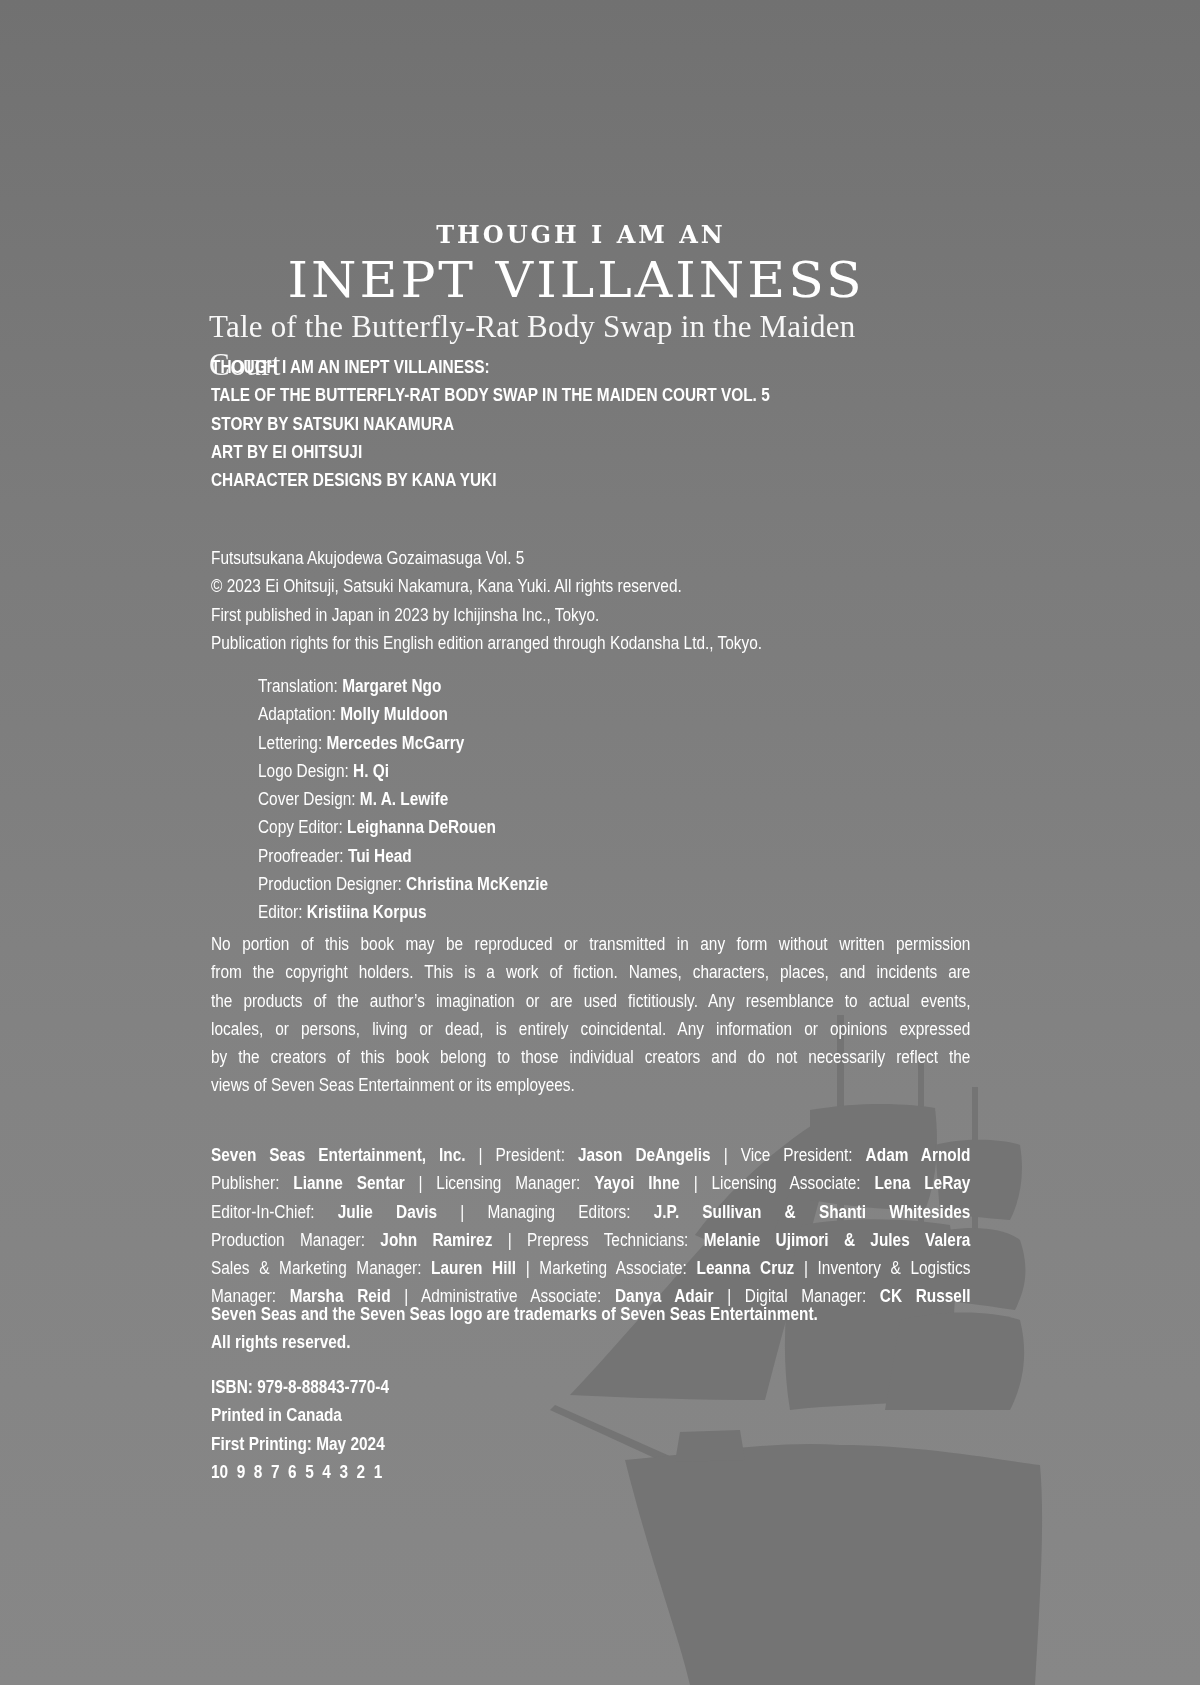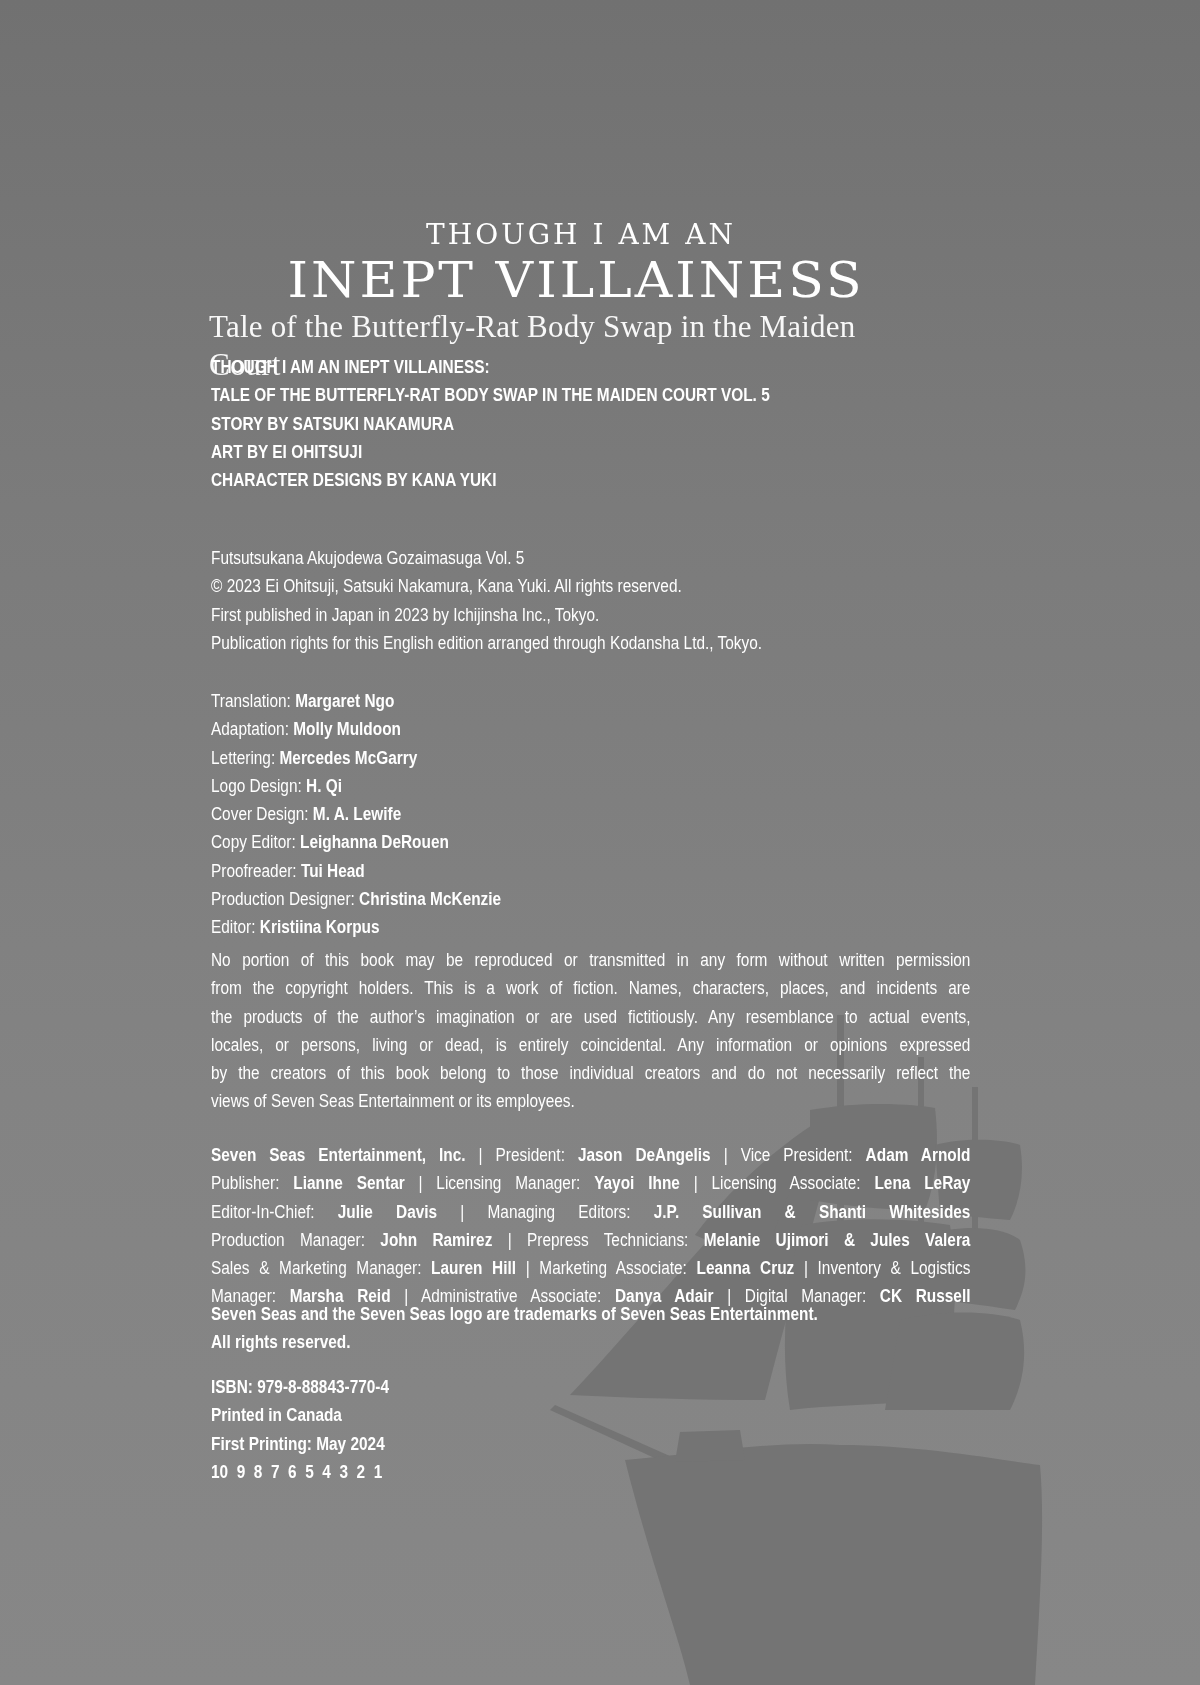--- a/index.html
+++ b/index.html
@@ -29,23 +29,23 @@
   }
   .logo {
     position: absolute;
     left: 0;
     top: 218px;
     width: 720px;
     text-align: center;
     font-family: "DejaVu Serif", "Liberation Serif", serif;
   }
   .logo-top {
-    font-size: 28px;
+    font-size: 24px;
     letter-spacing: 3px;
-    font-weight: normal;
+    font-weight: bold;
     line-height: 34px;
     margin-left: 20px;
   }
   .logo-main {
     font-size: 52px;
     letter-spacing: 3px;
     line-height: 56px;
     margin-left: 10px;
     transform: scaleY(0.92);
   }
@@ -125,33 +125,33 @@
     <div class="line bold">CHARACTER DESIGNS BY KANA YUKI</div>
   </div>
 
   <div class="block" style="top:544px;">
     <div class="line">Futsutsukana Akujodewa Gozaimasuga Vol. 5</div>
     <div class="line">© 2023 Ei Ohitsuji, Satsuki Nakamura, Kana Yuki. All rights reserved.</div>
     <div class="line">First published in Japan in 2023 by Ichijinsha Inc., Tokyo.</div>
     <div class="line">Publication rights for this English edition arranged through Kodansha Ltd., Tokyo.</div>
   </div>
 
-  <div class="block" style="top:687px;">
+  <div class="block" style="top:672px;margin-left:47px;">
     <div class="line"><span>Translation: </span><span class="b">Margaret Ngo</span></div>
     <div class="line"><span>Adaptation: </span><span class="b">Molly Muldoon</span></div>
     <div class="line"><span>Lettering: </span><span class="b">Mercedes McGarry</span></div>
     <div class="line"><span>Logo Design: </span><span class="b">H. Qi</span></div>
     <div class="line"><span>Cover Design: </span><span class="b">M. A. Lewife</span></div>
     <div class="line"><span>Copy Editor: </span><span class="b">Leighanna DeRouen</span></div>
     <div class="line"><span>Proofreader: </span><span class="b">Tui Head</span></div>
     <div class="line"><span>Production Designer: </span><span class="b">Christina McKenzie</span></div>
     <div class="line"><span>Editor: </span><span class="b">Kristiina Korpus</span></div>
   </div>
 
-  <div class="block" style="top:930px;margin-top:16px;">
+  <div class="block" style="top:930px;">
     <div class="justify">
       <span class="jl">No portion of this book may be reproduced or transmitted in any form without written permission</span>
       <span class="jl">from the copyright holders. This is a work of fiction. Names, characters, places, and incidents are</span>
       <span class="jl">the products of the author’s imagination or are used fictitiously. Any resemblance to actual events,</span>
       <span class="jl">locales, or persons, living or dead, is entirely coincidental. Any information or opinions expressed</span>
       <span class="jl">by the creators of this book belong to those individual creators and do not necessarily reflect the</span>
       <span class="jl last">views of Seven Seas Entertainment or its employees.</span>
     </div>
   </div>
 

